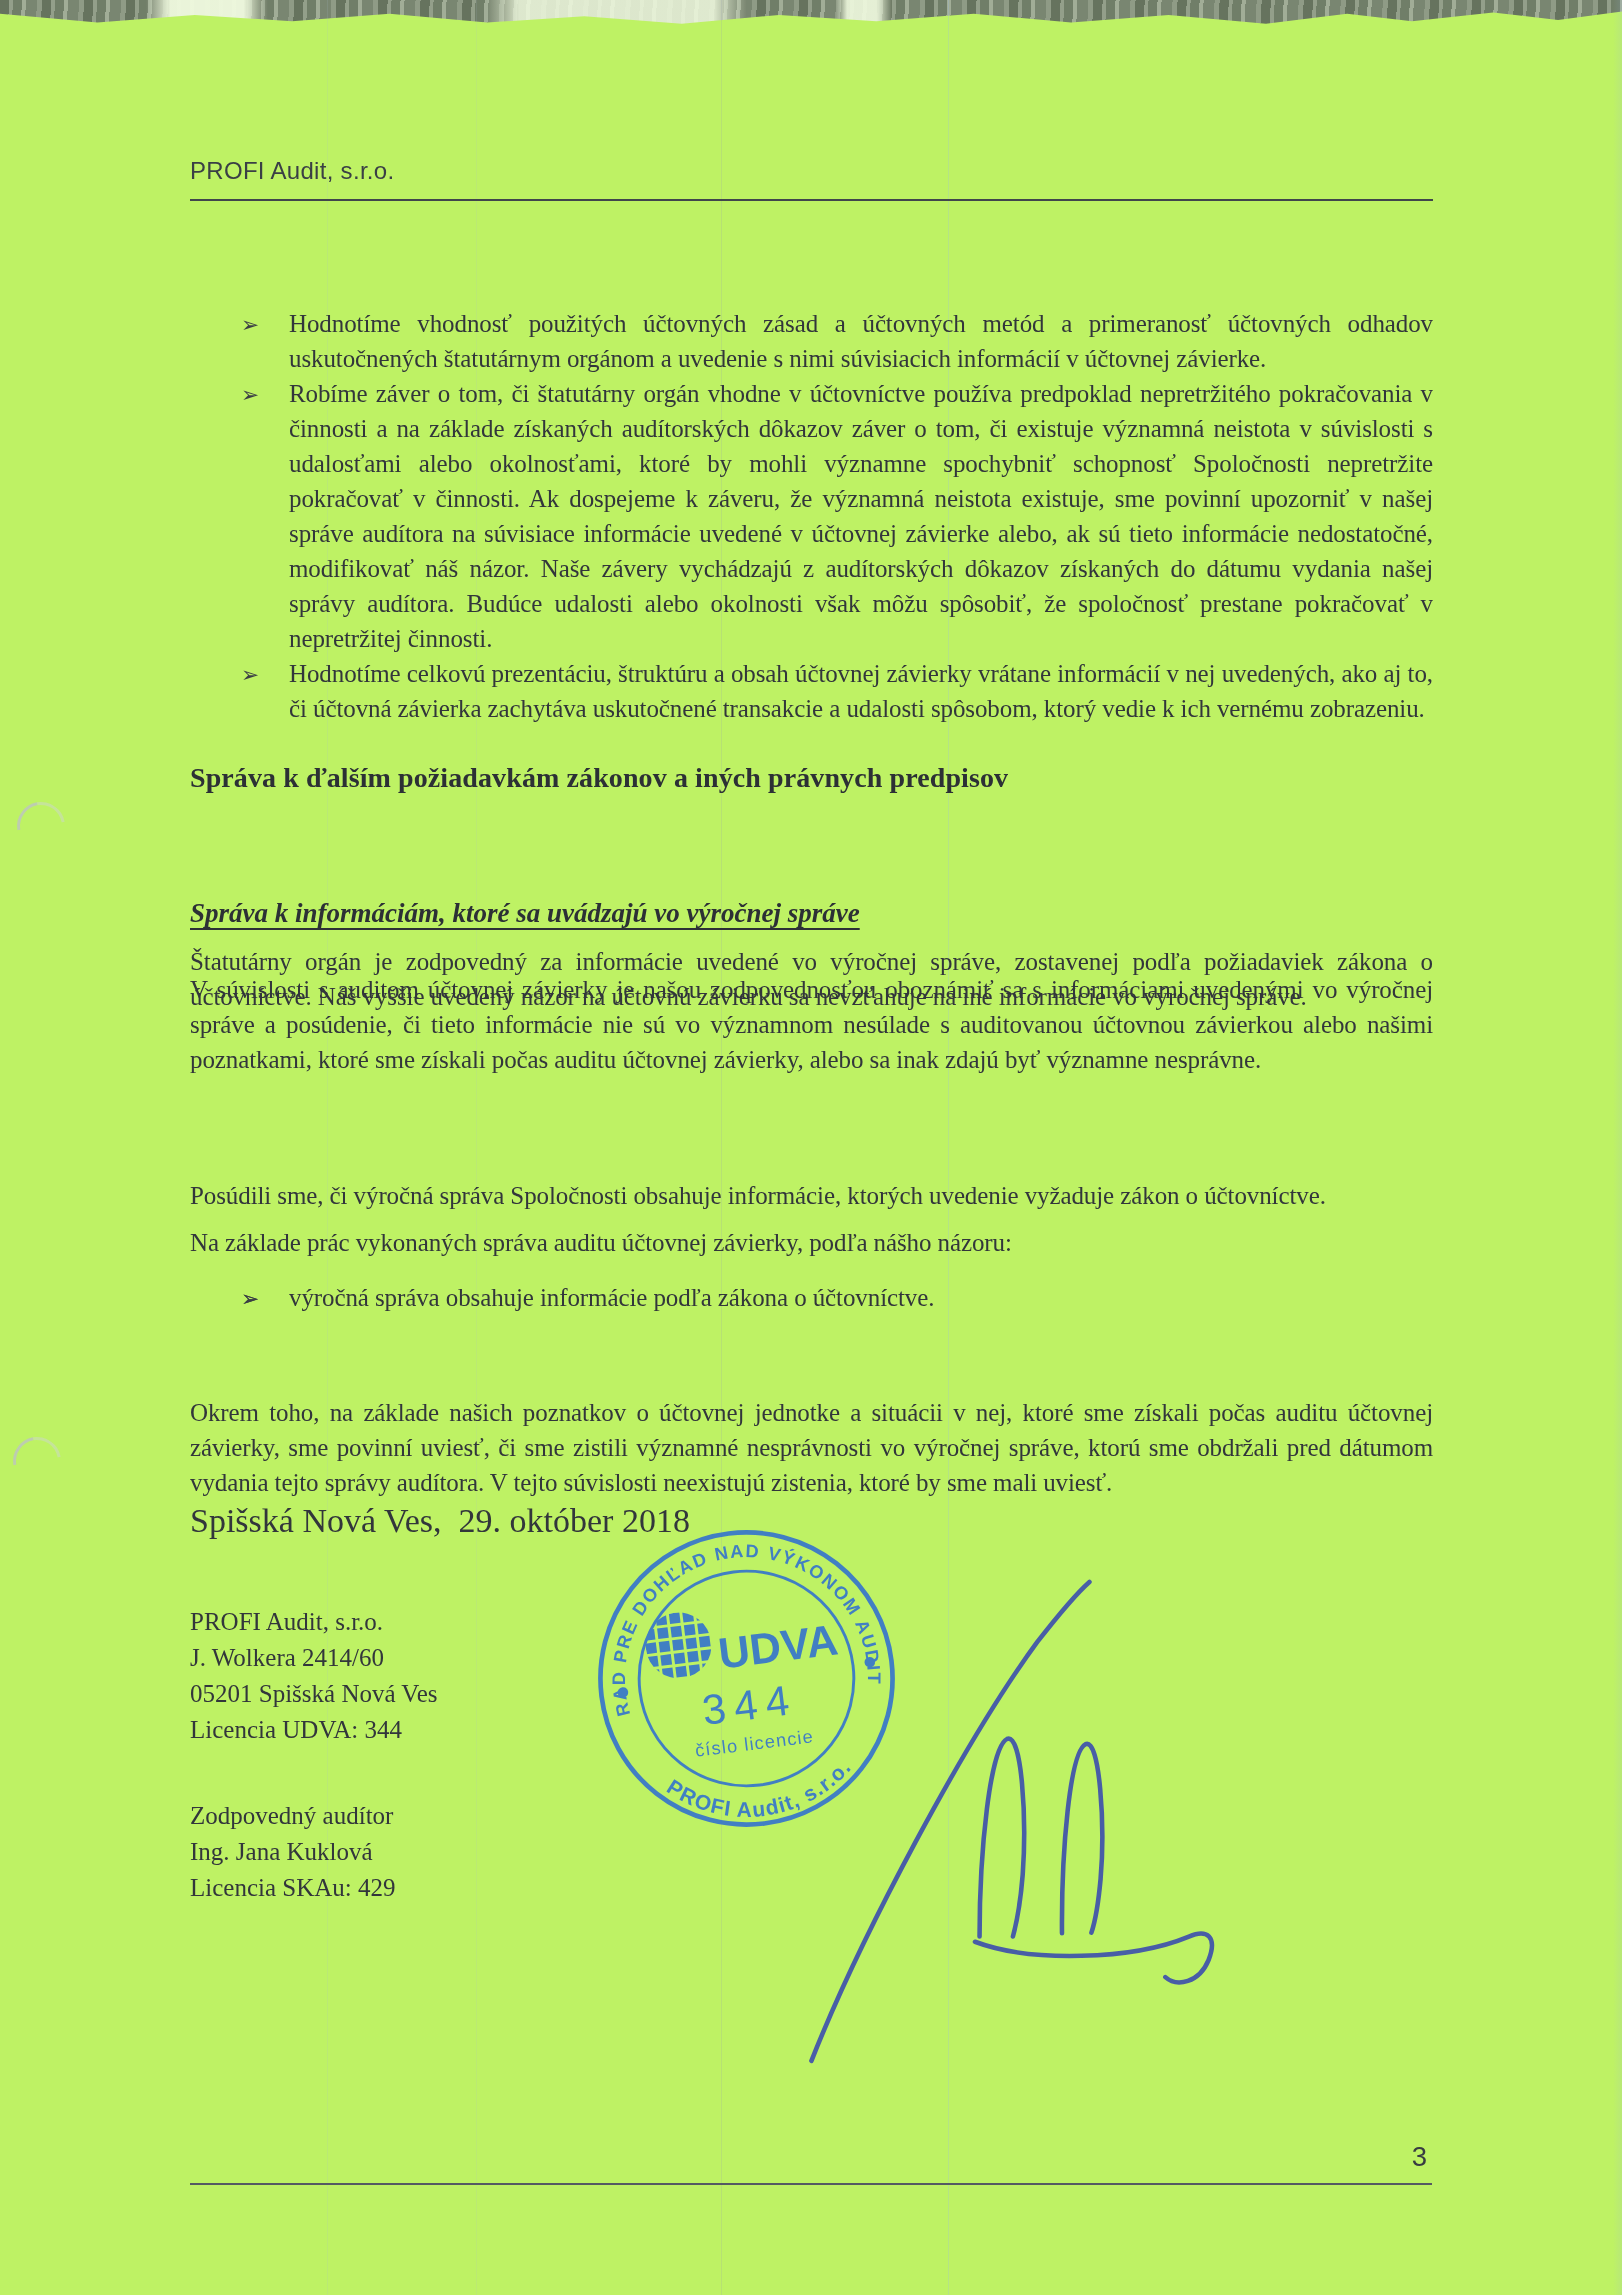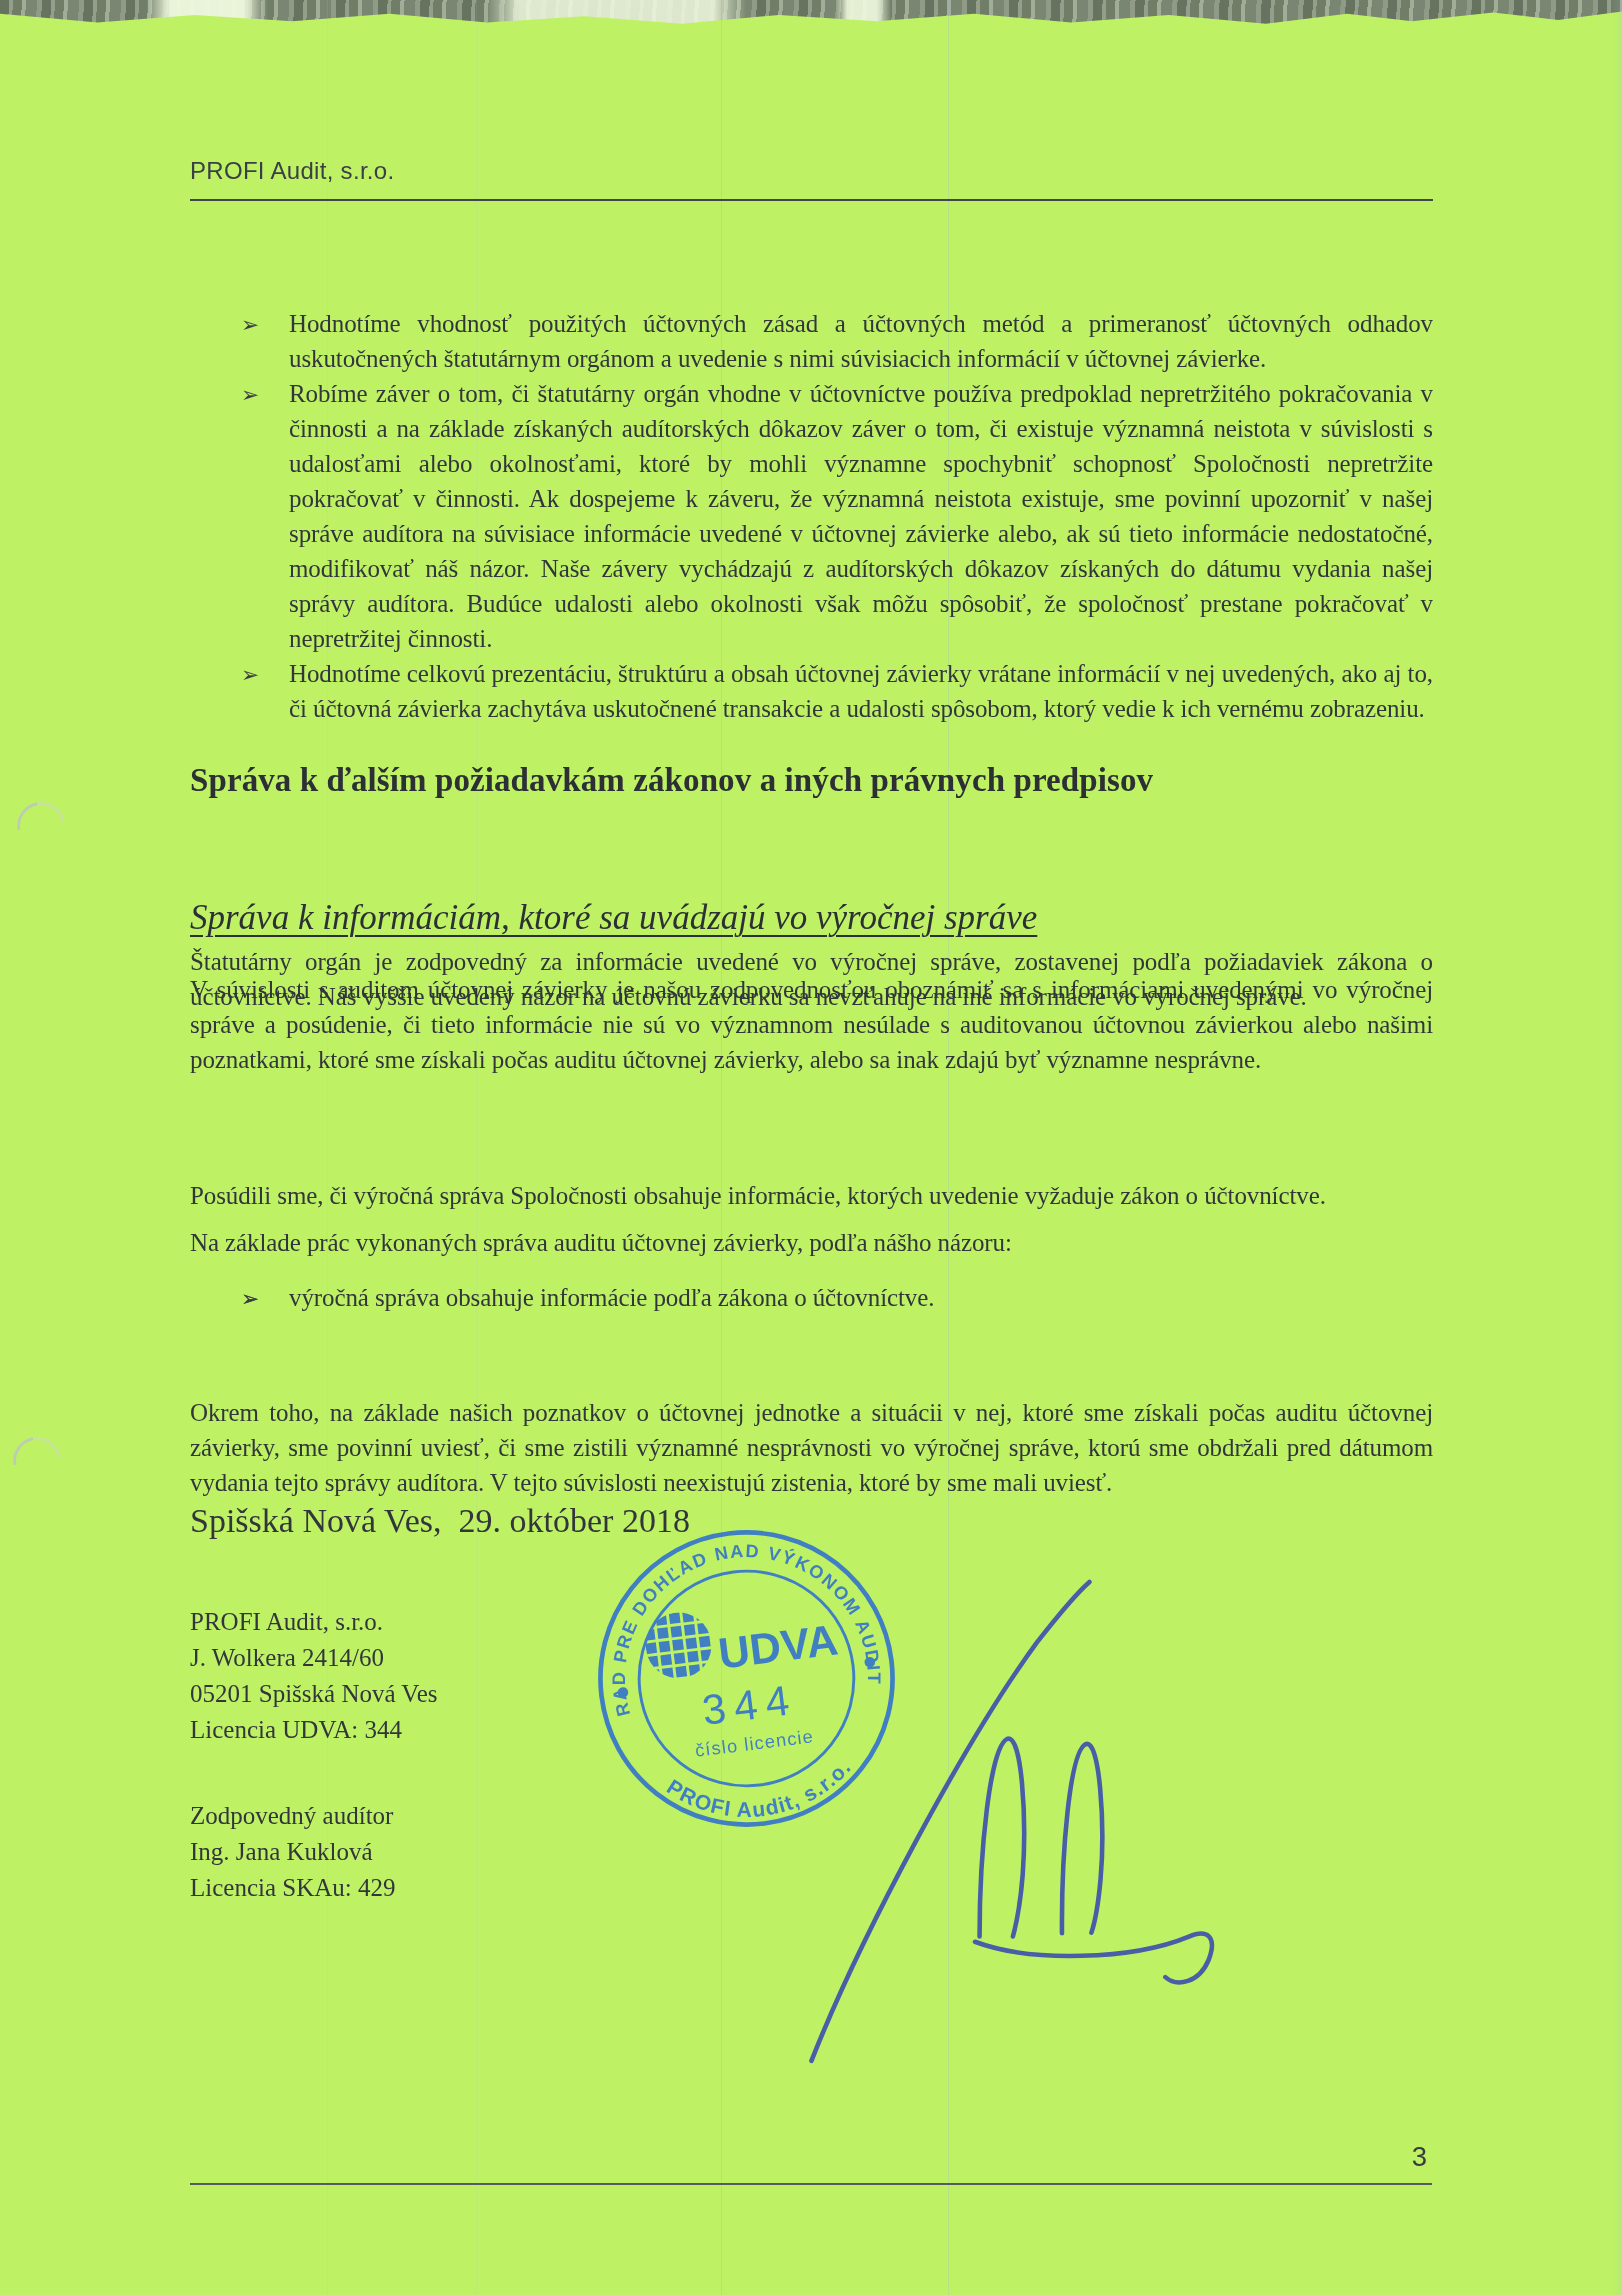--- a/index.html
+++ b/index.html
@@ -40,23 +40,23 @@
     font-size:24px;color:#3a3f45;letter-spacing:0.3px;
   }
   .header-rule{left:190px;top:199px;width:1243px;height:0;border-top:2px solid #41454c;}
   .body-col{left:190px;width:1243px;font-size:25px;line-height:35px;
     text-align:justify;letter-spacing:-0.1px;}
   ul.arrow-list{list-style:none;margin:0;padding:0;}
   ul.arrow-list li{position:relative;padding-left:99px;margin:0;}
   ul.arrow-list .marker{position:absolute;left:51px;top:0.7px;font-size:21.6px;color:#3a3e44;
     font-family:"DejaVu Sans",sans-serif;}
   .section-heading{left:190px;top:762px;width:1243px;
-    font-size:33px;font-weight:bold;color:#2c3035;letter-spacing:0.1px;}
+    font-size:28px;font-weight:bold;color:#2c3035;letter-spacing:0.1px;}
   .subsection-heading{left:190px;top:898px;width:1243px;
-    font-size:35px;font-weight:normal;font-style:italic;color:#2c3035;
+    font-size:27px;font-weight:bold;font-style:italic;color:#2c3035;
     text-decoration:underline;text-decoration-thickness:2px;text-underline-offset:5.9px;}
   .dateline{left:190px;top:1502px;font-size:34px;white-space:pre-wrap;}
   .info-block{left:190px;font-size:25px;line-height:36px;}
   .firm-block{top:1604px;}
   .auditor-block{top:1798px;}
   .page-number{left:1400px;top:2141px;width:39px;text-align:center;
     font-family:"Liberation Sans",sans-serif;font-size:27.5px;color:#383c42;}
   .footer-rule{left:190px;top:2183px;width:1242px;height:0;border-top:2px solid #555a63;}
   
   .stamp{left:594px;top:1526px;width:305px;height:305px;}

